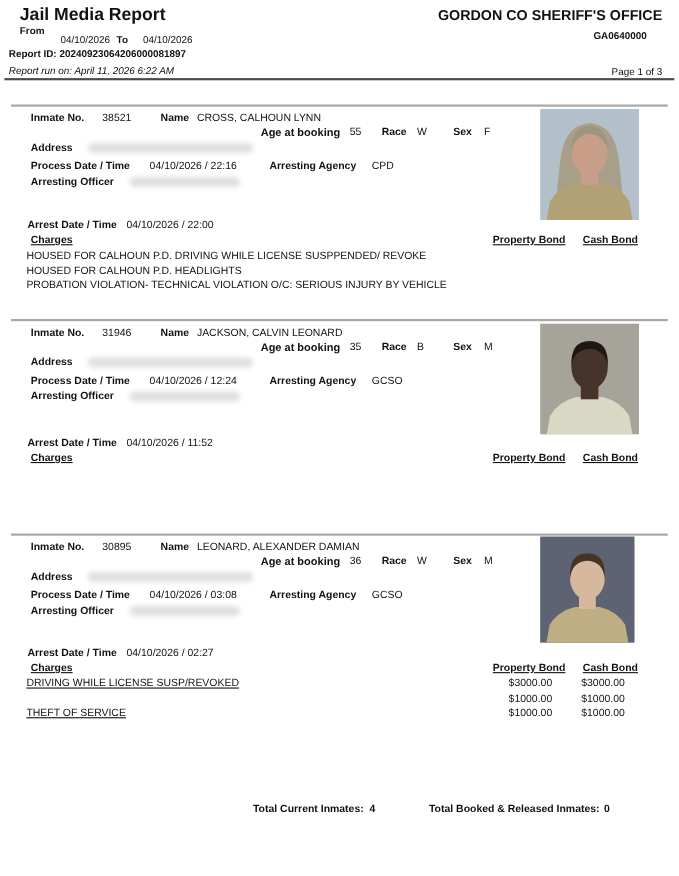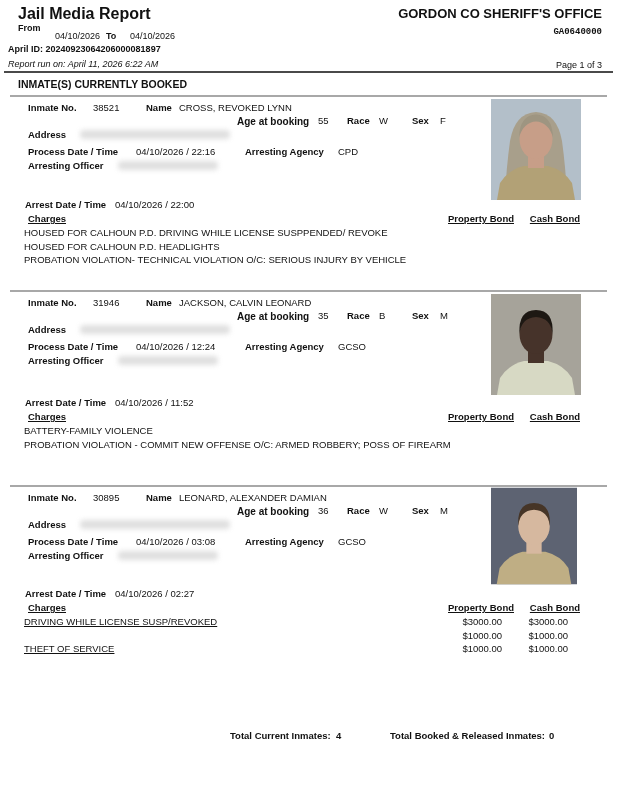--- a/index.html
+++ b/index.html
@@ -34,39 +34,38 @@
 <body>
 
 <div class="page">
 
   <div class="abs title" style="left:18px;top:5px;">Jail Media Report</div>
   <span class="abs t9 b" style="left:18px;top:23px;">From</span>
   <span class="abs t9" style="left:55px;top:31px;">04/10/2026</span>
   <span class="abs t9 b" style="left:106px;top:31px;">To</span>
   <span class="abs t9" style="left:130px;top:31px;">04/10/2026</span>
   <div class="abs office hdr-r" style="right:15px;top:6px;">GORDON CO SHERIFF'S OFFICE</div>
-  <div class="abs t9 b hdr-r" style="right:15px;top:27px;font-family:Liberation Mono, monospace;">GA0640000</div>
+  <div class="abs t9 b hdr-r" style="right:29px;top:27px;">GA0640000</div>
   <div class="abs t9" style="left:8px;top:44px;">
-    <span class="b">April ID:</span>
+    <span class="b">Report ID:</span>
     <span class="b">20240923064206000081897</span>
   </div>
   <div class="abs t9 i" style="left:8px;top:59px;">
     <span>Report run on:</span>
     <span>April 11, 2026 6:22 AM</span>
   </div>
   <div class="abs t9" style="right:15px;top:60px;margin-left:13px;">Page 1 of 3</div>
   <div class="rule-dark" style="top:71px;"></div>
-  <div class="abs sec" style="left:18px;top:78px;">INMATE(S) CURRENTLY BOOKED</div>
 
   <div class="record" style="top:95px;">
     <div class="sep"></div>
     <span class="lbl" style="left:28px;top:7px;">Inmate No.</span>
     <span class="val" style="left:93px;top:7px;">38521</span>
     <span class="lbl" style="left:146px;top:7px;">Name</span>
-    <span class="val" style="left:179px;top:7px;">CROSS, REVOKED LYNN</span>
+    <span class="val" style="left:179px;top:7px;">CROSS, CALHOUN LYNN</span>
     <span class="lbl sm" style="left:237px;top:21px;">Age at booking</span>
     <span class="val" style="left:318px;top:20px;">55</span>
     <span class="lbl" style="left:347px;top:20px;">Race</span>
     <span class="val" style="left:379px;top:20px;">W</span>
     <span class="lbl" style="left:412px;top:20px;">Sex</span>
     <span class="val" style="left:440px;top:20px;">F</span>
     <span class="lbl" style="left:28px;top:34px;">Address</span>
     <div class="redact" style="left:80px;top:35px;width:150px;"></div>
     <span class="lbl" style="left:28px;top:51px;">Process Date / Time</span>
     <span class="val pre" style="left:136px;top:51px;">04/10/2026  /  22:16</span>
@@ -134,32 +133,20 @@
       <rect x="37" y="52" width="16" height="17" fill="#46332a"></rect>
       <ellipse cx="45" cy="40" rx="16.5" ry="20" fill="#46332a"></ellipse>
       <path d="M28.5,40 Q27,16 45,16 Q63,16 61.5,40 Q60,24 45,23 Q30,24 28.5,40 Z" fill="#1d1813"></path>
       <path d="M28,38 Q29,16 45,15.5 Q61,16 62,38 Q57,23 45,22.5 Q33,23 28,38 Z" fill="none"></path>
     </svg>
     <span class="lbl" style="left:25px;top:107px;">Arrest Date / Time</span>
     <span class="val pre" style="left:115px;top:107px;">04/10/2026  /  11:52</span>
     <span class="lbl u" style="left:28px;top:121px;">Charges</span>
     <span class="lbl u" style="right:103px;top:121px;">Property Bond</span>
     <span class="lbl u" style="right:37px;top:121px;">Cash Bond</span>
-    <div class="charges" style="top:134px;">
-      <div class="crow">
-        <div class="ctext">BATTERY-FAMILY VIOLENCE</div>
-        <div class="pval"></div>
-        <div class="cval"></div>
-      </div>
-      <div class="crow">
-        <div class="ctext">PROBATION VIOLATION - COMMIT NEW OFFENSE O/C: ARMED ROBBERY; POSS OF FIREARM</div>
-        <div class="pval"></div>
-        <div class="cval"></div>
-      </div>
-    </div>
   </div>
 
   <div class="record" style="top:485px;">
     <div class="sep"></div>
     <span class="lbl" style="left:28px;top:7px;">Inmate No.</span>
     <span class="val" style="left:93px;top:7px;">30895</span>
     <span class="lbl" style="left:146px;top:7px;">Name</span>
     <span class="val" style="left:179px;top:7px;">LEONARD, ALEXANDER DAMIAN</span>
     <span class="lbl sm" style="left:237px;top:21px;">Age at booking</span>
     <span class="val" style="left:318px;top:20px;">36</span>

